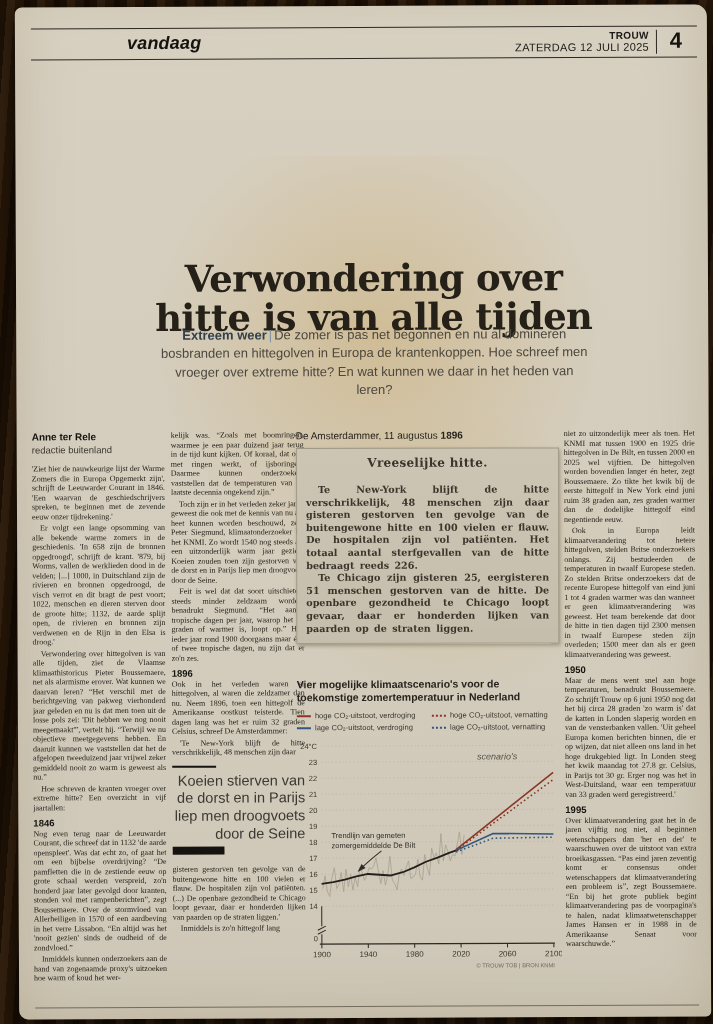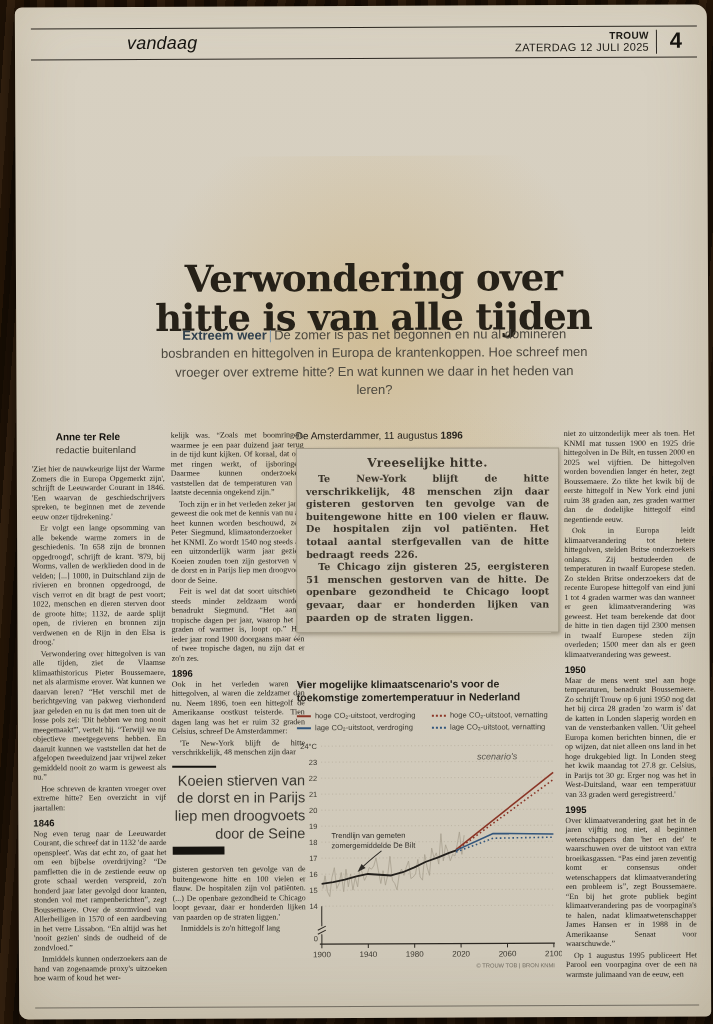--- a/index.html
+++ b/index.html
@@ -18,21 +18,21 @@
   .stain{position:absolute;pointer-events:none;}
   .stain.s1{left:110px;top:150px;width:500px;height:430px;
     background:radial-gradient(ellipse at 50% 42%,rgba(200,162,88,.40),rgba(200,162,88,0) 66%);}
   .stain.s2{left:250px;top:400px;width:360px;height:300px;
     background:radial-gradient(ellipse at 50% 50%,rgba(205,175,100,.28),rgba(205,175,100,0) 70%);}
   .rule{position:absolute;background:#2c2822;height:1px;}
   .rule.top1{left:16px;right:10px;top:21px;}
   .rule.top2{left:16px;right:10px;top:52px;}
   .rule.bottom{left:16px;right:12px;top:1000px;opacity:.55;}
 
-  .section-title{position:absolute;left:112px;top:26px;font-size:18px;font-weight:normal;
+  .section-title{position:absolute;left:112px;top:26px;font-size:18px;font-weight:bold;
     font-style:italic;color:#15130f;letter-spacing:.2px;}
   .masthead{position:absolute;right:58px;top:25px;text-align:right;color:#1c1a15;}
   .masthead .brand{font-size:10px;font-weight:bold;letter-spacing:.4px;}
   .masthead .date{font-size:11px;letter-spacing:.3px;}
   .vsep{position:absolute;right:50px;top:25px;width:1px;height:24px;background:#2c2822;}
   .pageno{position:absolute;right:16px;top:23px;width:30px;text-align:center;
     font-size:22px;font-weight:bold;color:#15130f;}
 
   .headline{position:absolute;left:125px;top:228px;width:465px;text-align:center;
     font-family:"DejaVu Serif",serif;font-weight:bold;font-size:37px;line-height:1.06;
@@ -44,38 +44,38 @@
 
   .col{position:absolute;top:424px;height:582px;overflow:hidden;
     font-family:"Liberation Serif",serif;font-size:8px;line-height:9.5px;color:#26231d;}
   .col1{left:15px;width:133px;}
   .col2{left:154px;width:133px;}
   .col4{left:547px;width:131px;}
   .col p{margin:0 0 2px;text-align:justify;text-indent:8px;}
   .col p.ni{text-indent:0;}
   .col h3.subhead{margin:6px 0 1px;font-family:"Liberation Sans",sans-serif;
     font-size:9.5px;color:#15130f;}
-  .byline{margin-bottom:9px;font-family:"Liberation Sans",sans-serif;line-height:1.25;margin-left:24px;}
+  .byline{margin-bottom:9px;font-family:"Liberation Sans",sans-serif;line-height:1.25;}
   .byline .name{font-size:10px;font-weight:bold;color:#15130f;}
   .byline .role{font-size:9.5px;color:#3c382f;}
 
   blockquote.pullquote{margin:8px 0 10px;padding:7px 0 12px;position:relative;
     font-family:"Liberation Sans",sans-serif;font-size:14.5px;line-height:1.22;
     color:#3b3831;text-indent:0;text-align:right;}
   blockquote.pullquote::before{content:"";position:absolute;top:0;left:0;width:44px;height:2px;background:#15130f;}
   blockquote.pullquote::after{content:"";position:absolute;bottom:0;left:0;width:52px;height:8px;background:#15130f;}
 
   .middle{position:absolute;left:279px;top:424px;width:263px;}
   .clip-label{font-size:10px;color:#26231d;margin-bottom:7px;}
   .clip-label .yr{font-weight:bold;}
   .clipping{background:linear-gradient(180deg,#cdc5b4,#c6beac);
     border:1px solid rgba(90,80,60,.35);box-shadow:1px 2px 4px rgba(60,50,30,.35);
     padding:7px 9px 8px;transform:rotate(.15deg);
     font-family:"DejaVu Serif",serif;font-weight:bold;color:#3a342a;}
-  .clipping h4{margin:0 0 3px;text-align:center;font-size:12px;letter-spacing:.3px;}
+  .clipping h4{margin:0 0 14px;text-align:center;font-size:12px;letter-spacing:.3px;}
   .clipping p{margin:0;font-size:9.6px;line-height:12.6px;text-align:justify;text-indent:12px;word-spacing:2px;}
 
   .chart{position:absolute;left:279px;top:672px;width:264px;}
   .chart-title{font-size:10.5px;font-weight:bold;color:#26231d;line-height:1.25;margin-bottom:7px;width:230px;}
   .legend{display:grid;grid-template-columns:1fr 1fr;gap:3px 6px;margin-bottom:6px;}
   .legend .item{display:flex;align-items:center;font-size:7.6px;color:#3a372f;}
   .legend .sw{width:14px;margin-right:4px;flex:none;border-top-width:2px;}
   .legend .sw.solid{border-top-style:solid;}
   .legend .sw.dotted{border-top-style:dotted;}
   svg text{font-family:"Liberation Sans",sans-serif;}
@@ -129,21 +129,20 @@
       <p class="ni">gisteren gestorven ten gevolge van de buitengewone hitte en 100 vielen er flauw. De hospitalen zijn vol patiënten. (...) De openbare gezondheid te Chicago loopt gevaar, daar er honderden lijken van paarden op de straten liggen.'</p>
       <p>Inmiddels is zo'n hittegolf lang</p>
     </div>
   <div class="col col4">
       <p class="ni">niet zo uitzonderlijk meer als toen. Het KNMI mat tussen 1900 en 1925 drie hittegolven in De Bilt, en tussen 2000 en 2025 wel vijftien. De hittegolven worden bovendien langer én heter, zegt Boussemaere. Zo tikte het kwik bij de eerste hittegolf in New York eind juni ruim 38 graden aan, zes graden warmer dan de dodelijke hittegolf eind negentiende eeuw.</p>
       <p>Ook in Europa leidt klimaatverandering tot hetere hittegolven, stelden Britse onderzoekers onlangs. Zij bestudeerden de temperaturen in twaalf Europese steden. Zo stelden Britse onderzoekers dat de recente Europese hittegolf van eind juni 1 tot 4 graden warmer was dan wanneer er geen klimaatverandering was geweest. Het team berekende dat door de hitte in tien dagen tijd 2300 mensen in twaalf Europese steden zijn overleden; 1500 meer dan als er geen klimaatverandering was geweest.</p>
       <h3 class="subhead">1950</h3>
       <p class="ni">Maar de mens went snel aan hoge temperaturen, benadrukt Boussemaere. Zo schrijft Trouw op 6 juni 1950 nog dat het bij circa 28 graden 'zo warm is' dat de katten in Londen slaperig worden en van de vensterbanken vallen. 'Uit geheel Europa komen berichten binnen, die er op wijzen, dat niet alleen ons land in het hoge drukgebied ligt. In Londen steeg het kwik maandag tot 27.8 gr. Celsius, in Parijs tot 30 gr. Erger nog was het in West-Duitsland, waar een temperatuur van 33 graden werd geregistreerd.'</p>
       <h3 class="subhead">1995</h3>
       <p class="ni">Over klimaatverandering gaat het in de jaren vijftig nog niet, al beginnen wetenschappers dan 'her en der' te waarschuwen over de uitstoot van extra broeikasgassen. “Pas eind jaren zeventig komt er consensus onder wetenschappers dat klimaatverandering een probleem is”, zegt Boussemaere. “En bij het grote publiek begint klimaatverandering pas de voorpagina's te halen, nadat klimaatwetenschapper James Hansen er in 1988 in de Amerikaanse Senaat voor waarschuwde.”</p>
-      <p>Op 1 augustus 1995 publiceert Het Parool een voorpagina over de een na warmste julimaand van de eeuw, een</p>
     </div>
 
   <div class="middle">
     <div class="clip-label">
       <span>De Amsterdammer, 11 augustus </span><span class="yr">1896</span>
     </div>
     <div class="clipping">
       <h4>Vreeselijke hitte.</h4>
       <div id="clipping-body">
           <p>Te New-York blijft de hitte verschrikkelijk, 48 menschen zijn daar gisteren gestorven ten gevolge van de buitengewone hitte en 100 vielen er flauw. De hospitalen zijn vol patiënten. Het totaal aantal sterfgevallen van de hitte bedraagt reeds 226.</p>

